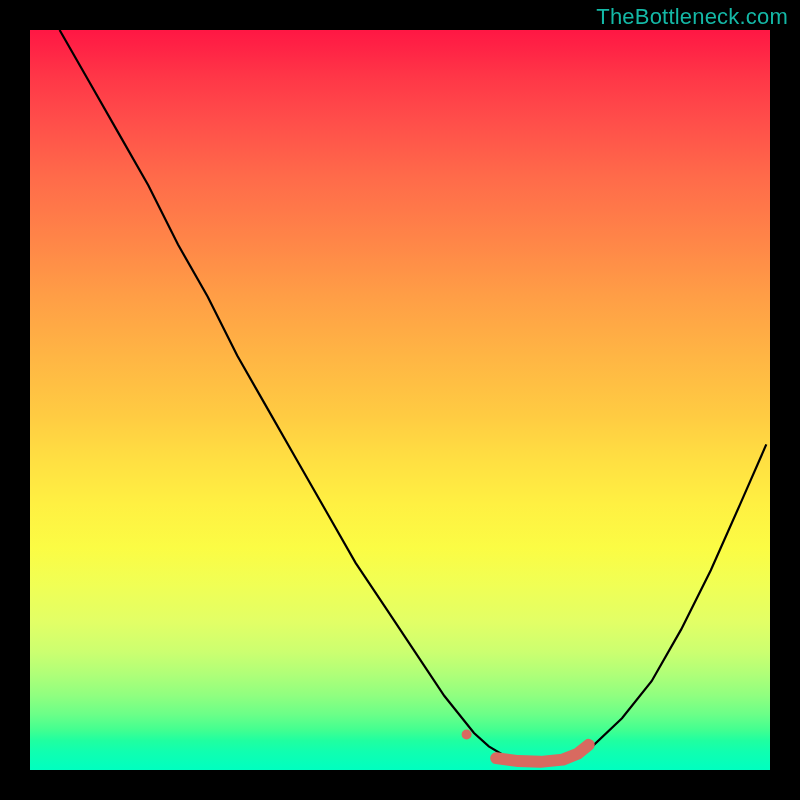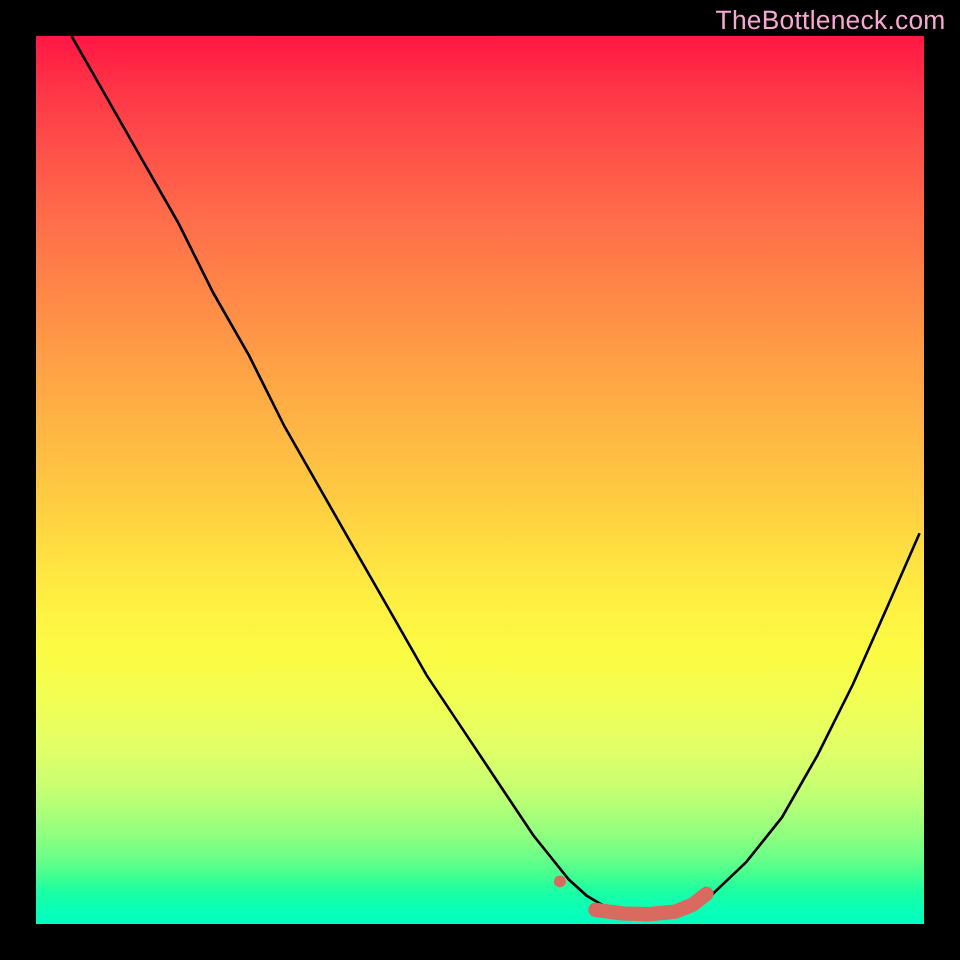--- a/index.html
+++ b/index.html
@@ -9,21 +9,21 @@
     height: 800px;
     position: relative;
     background: #000;
   }
   .watermark {
     position: absolute;
     top: 4px;
     right: 12px;
     font-family: Arial, Helvetica, sans-serif;
     font-size: 22px;
-    color: #f9a8d4;
+    color: #14b8a6;
     font-weight: 400;
     letter-spacing: 0.2px;
     z-index: 5;
   }
   .plot-area {
     position: absolute;
     left: 30px;
     top: 30px;
     width: 740px;
     height: 740px;

